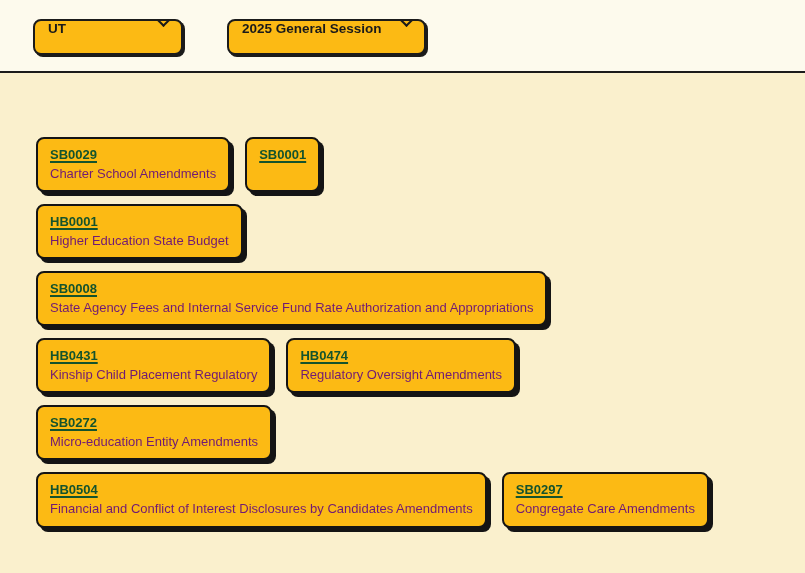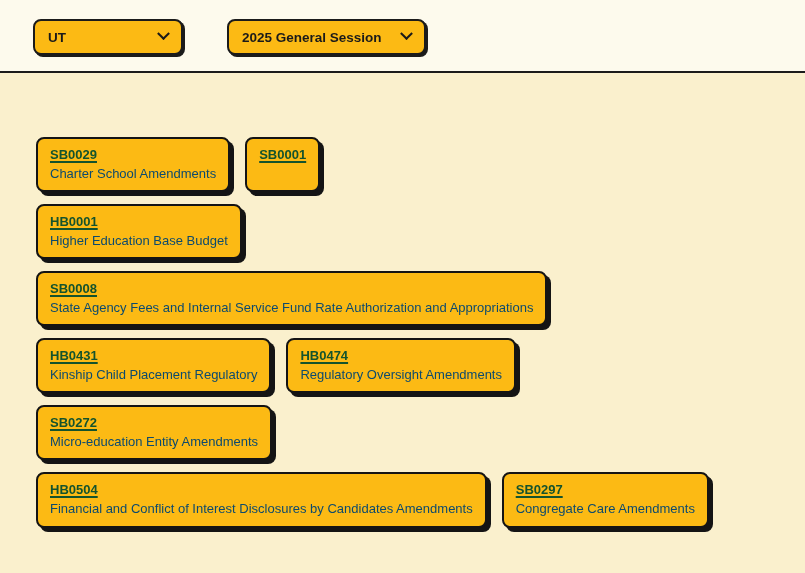--- a/index.html
+++ b/index.html
@@ -18,21 +18,20 @@
     display: flex;
     gap: 44px;
     align-items: flex-start;
   }
   .dropdown {
     background: #FCBA14;
     border: 2px solid #1B1B1B;
     border-radius: 8px;
     height: 36px;
     display: flex;
-    align-items: center;
     justify-content: space-between;
     padding: 0 13px;
     box-shadow: 2px 2px 0 #1B1B1B;
     cursor: pointer;
     color: #1A1A1A;
     font-size: 13.5px;
     font-weight: 600;
   }
   .dropdown.state { width: 150px; }
   .dropdown.session { gap: 20px; }
@@ -71,21 +70,21 @@
     color: #14532d;
     text-decoration: underline;
     text-decoration-thickness: 1.5px;
     text-underline-offset: 2px;
     line-height: 1.35;
     cursor: pointer;
   }
   .bill-title {
     font-size: 13px;
     font-weight: 500;
-    color: #0c4a6e;
+    color: #701a75;
     line-height: 1.35;
     margin-top: 1px;
   }
 </style>
 </head>
 <body>
 
 <header class="filter-bar">
   <div class="dropdown state">
     <span>UT</span>
@@ -105,21 +104,21 @@
       <div class="bill-title">Charter School Amendments</div>
     </div>
     <div class="bill-card">
       <span class="bill-number">SB0001</span>
     </div>
   </div>
 
   <div class="bill-row">
     <div class="bill-card">
       <span class="bill-number">HB0001</span>
-      <div class="bill-title">Higher Education Base Budget</div>
+      <div class="bill-title">Higher Education State Budget</div>
     </div>
   </div>
 
   <div class="bill-row">
     <div class="bill-card">
       <span class="bill-number">SB0008</span>
       <div class="bill-title">State Agency Fees and Internal Service Fund Rate Authorization and Appropriations</div>
     </div>
   </div>
 

